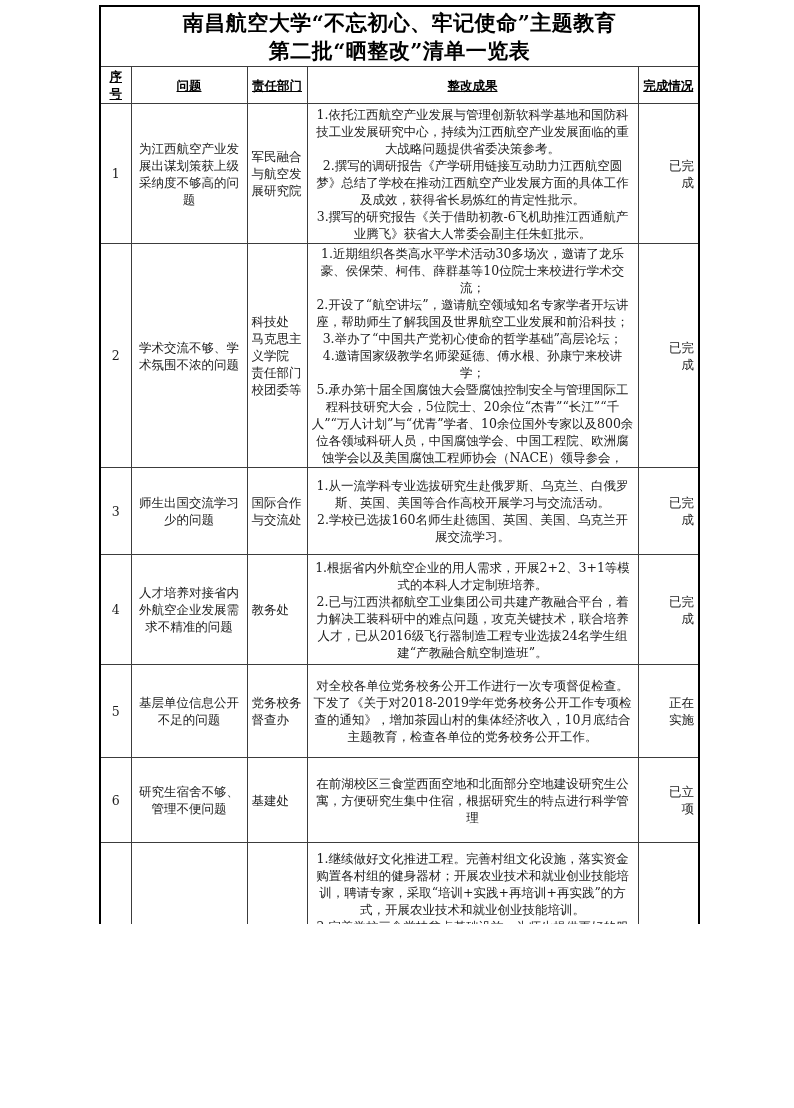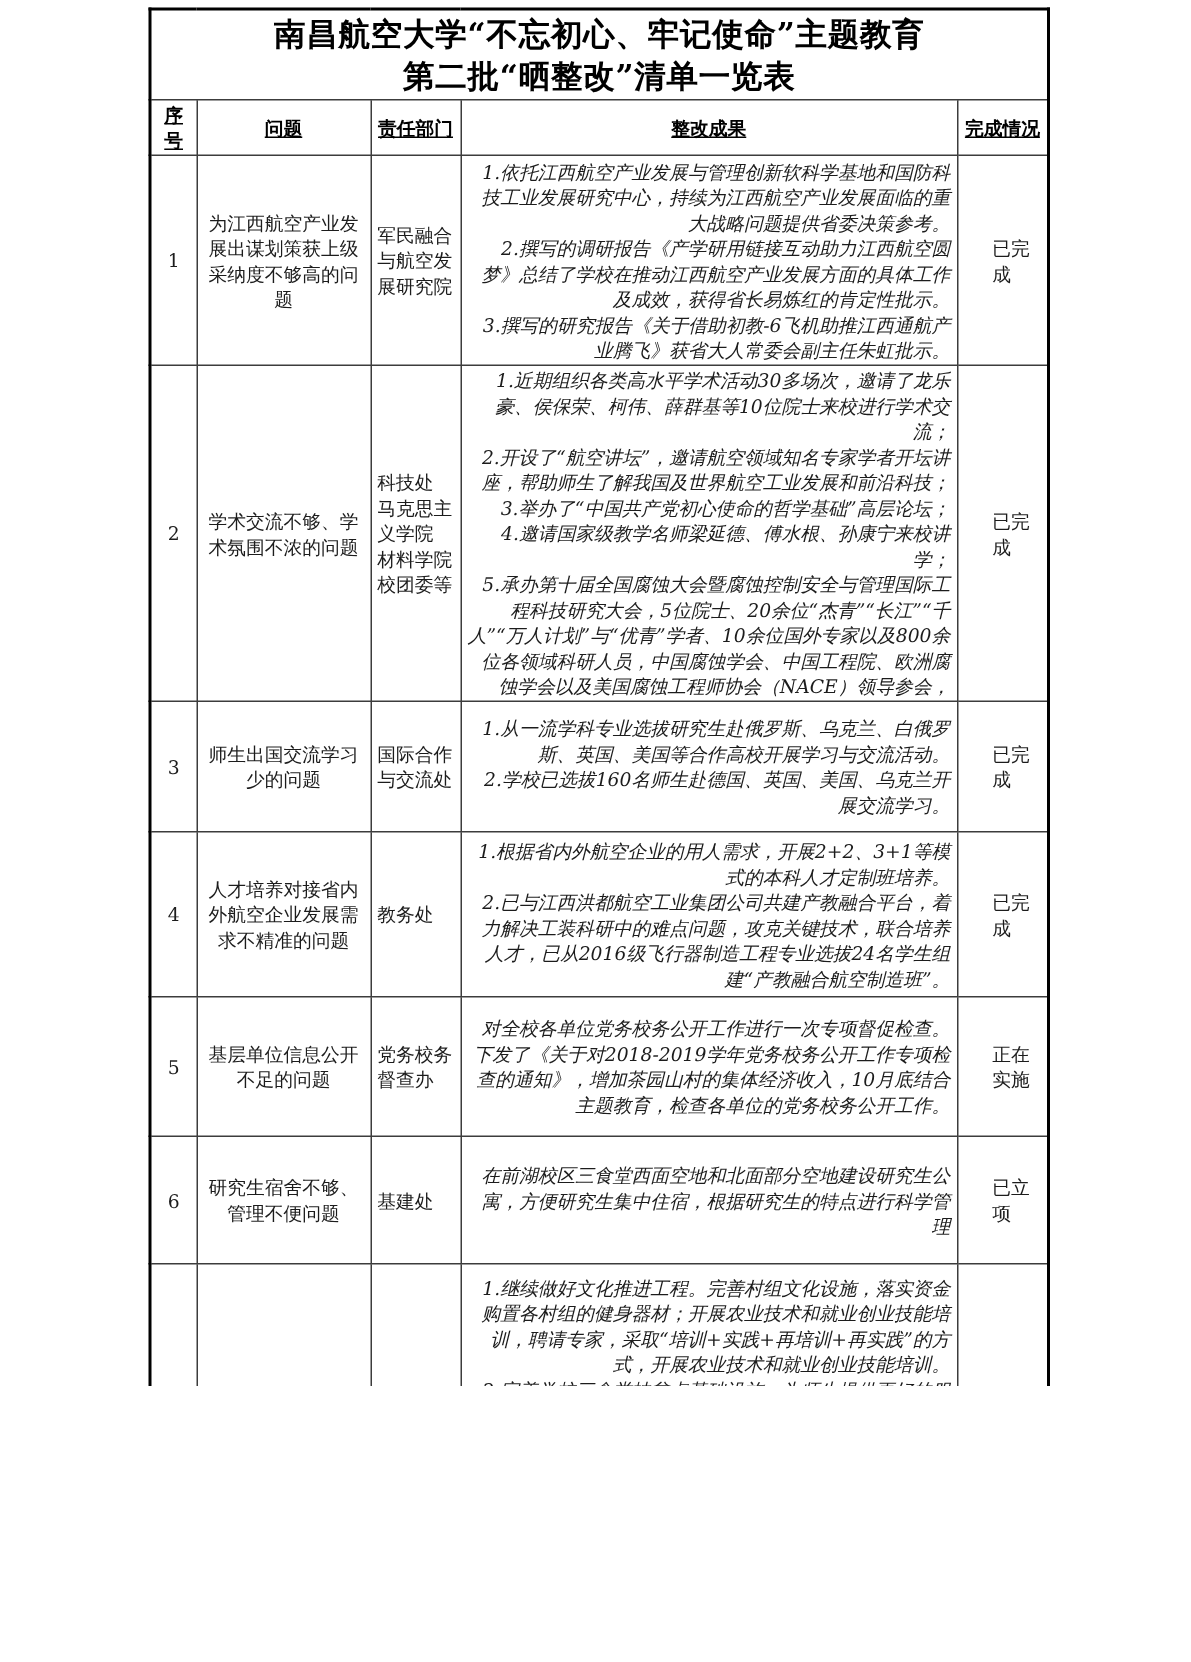--- a/index.html
+++ b/index.html
@@ -46,22 +46,22 @@
   th.colhead {
     font-size: 12.5px;
     font-weight: bold;
     text-align: center;
     color: #000000;
     height: 28px;
   }
   .c-no     { text-align: center; }
   .c-problem{ text-align: center; }
   .c-dept   { text-align: left; white-space: pre-wrap; }
-  .c-result { text-align: right; white-space: pre-wrap; font-style: italic; }
-  .c-status { text-align: left; padding-left: 23px; }
+  .c-result { text-align: center; white-space: pre-wrap; }
+  .c-status { text-align: right; padding-left: 23px; }
 </style>
 </head>
 <body>
 
 <div class="page">
   <table class="sheet">
     <colgroup>
       <col style="width:31px">
       <col style="width:116px">
       <col style="width:60px">
@@ -91,21 +91,21 @@
 2.撰写的调研报告《产学研用链接互动助力江西航空圆梦》总结了学校在推动江西航空产业发展方面的具体工作及成效，获得省长易炼红的肯定性批示。
 3.撰写的研究报告《关于借助初教-6飞机助推江西通航产业腾飞》获省大人常委会副主任朱虹批示。</td>
         <td class="c-status">已完成</td>
       </tr>
 
       <tr style="height:193px;">
         <td class="c-no">2</td>
         <td class="c-problem">学术交流不够、学术氛围不浓的问题</td>
         <td class="c-dept">科技处
 马克思主义学院
-材料学院
+责任部门
 校团委等</td>
         <td class="c-result">1.近期组织各类高水平学术活动30多场次，邀请了龙乐豪、侯保荣、柯伟、薛群基等10位院士来校进行学术交流；
 2.开设了“航空讲坛”，邀请航空领域知名专家学者开坛讲座，帮助师生了解我国及世界航空工业发展和前沿科技；　　　　　　　　　　3.举办了“中国共产党初心使命的哲学基础”高层论坛；　　　4.邀请国家级教学名师梁延德、傅水根、孙康宁来校讲学；
 5.承办第十届全国腐蚀大会暨腐蚀控制安全与管理国际工程科技研究大会，5位院士、20余位“杰青”“长江”“千人”“万人计划”与“优青”学者、10余位国外专家以及800余位各领域科研人员，中国腐蚀学会、中国工程院、欧洲腐蚀学会以及美国腐蚀工程师协会（NACE）领导参会，</td>
         <td class="c-status">已完成</td>
       </tr>
 
       <tr style="height:87px;">
         <td class="c-no">3</td>
         <td class="c-problem">师生出国交流学习少的问题</td>

